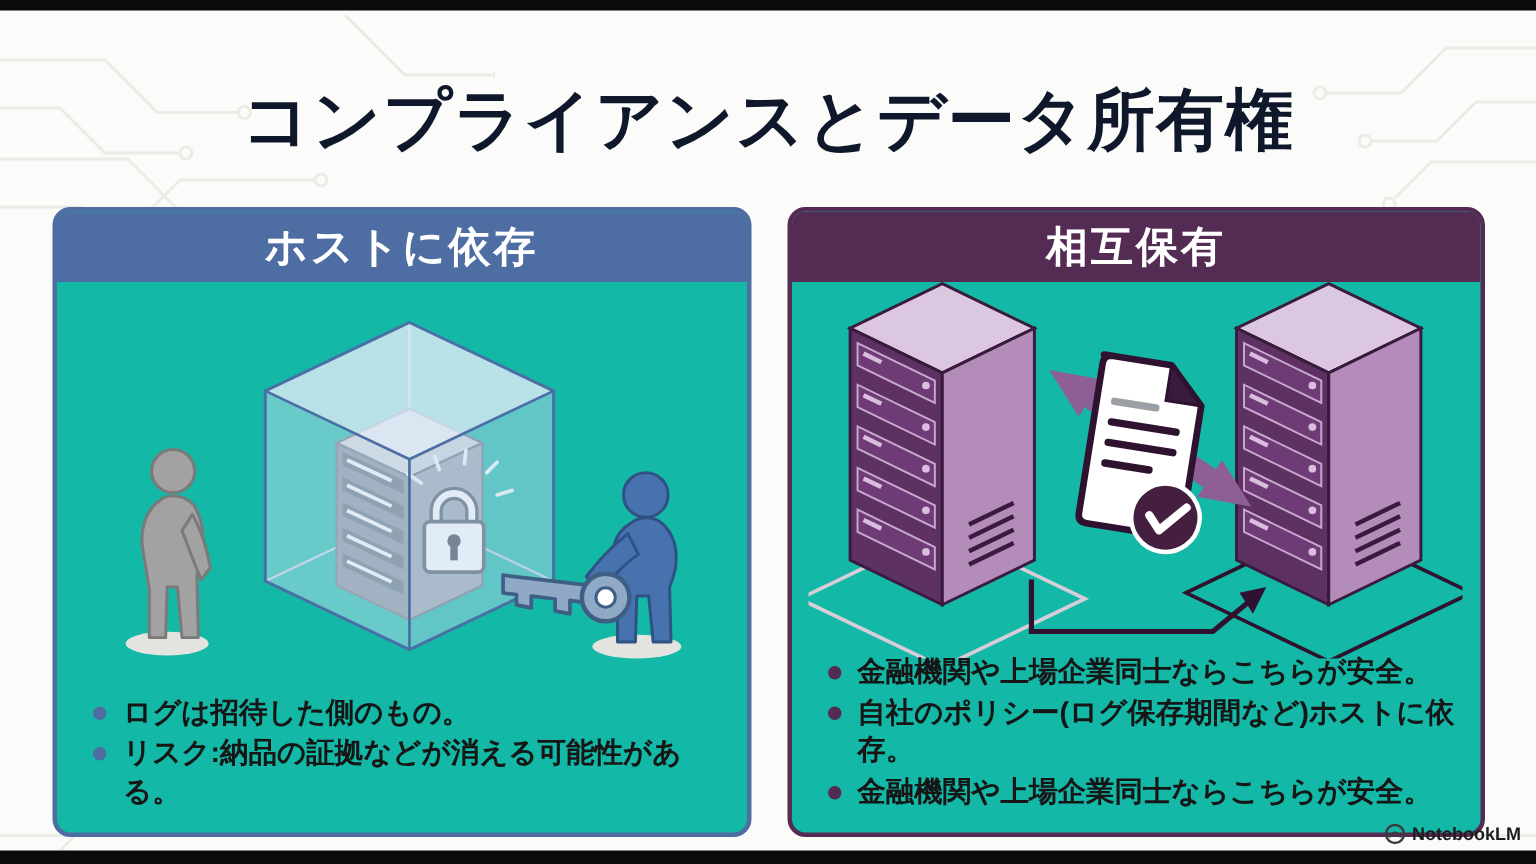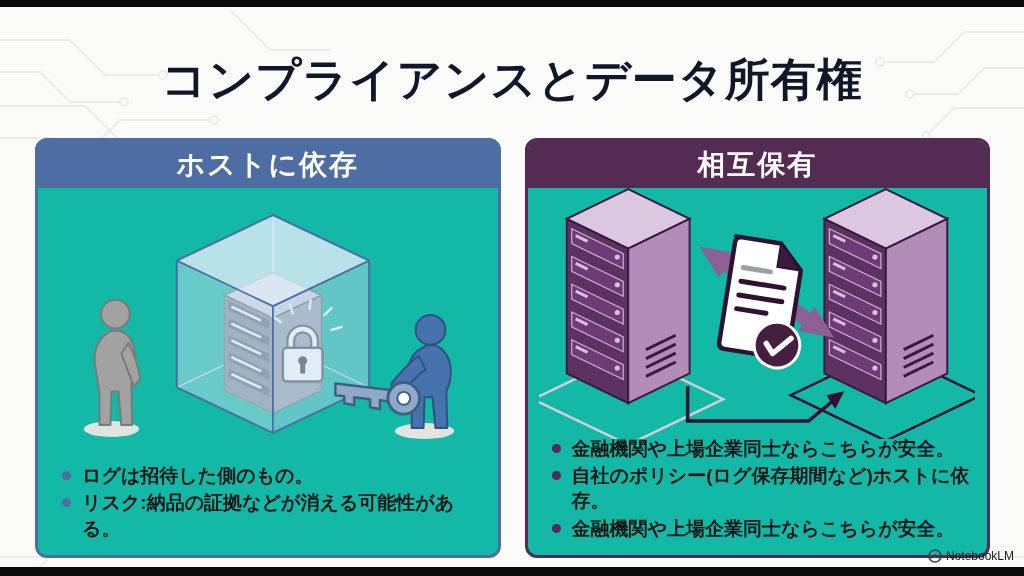--- a/index.html
+++ b/index.html
@@ -32,21 +32,21 @@
   ul.bullets{
     list-style:none;margin:0 0 12px 0;padding:0 12px 0 24px;flex:0 0 auto;
   }
   ul.bullets li{
     display:flex;align-items:flex-start;gap:11px;
     font-size:19px;font-weight:700;color:#161616;line-height:1.33;margin:2px 0;
   }
   .dot{flex:0 0 auto;width:9px;height:9px;border-radius:50%;background:var(--accent,#777);margin-top:8px;}
   .brand{
     position:absolute;right:10px;top:549px;display:flex;align-items:center;gap:4px;
-    font-size:12px;font-weight:400;color:#1c1c1c;
+    font-size:12px;font-weight:700;color:#1c1c1c;
   }
 </style>
 </head>
 <body>
 
 <div class="stage">
 
   <div class="letterbox top"></div>
 
   <svg class="circuit" style="left:0;top:10px" width="330" height="170">

